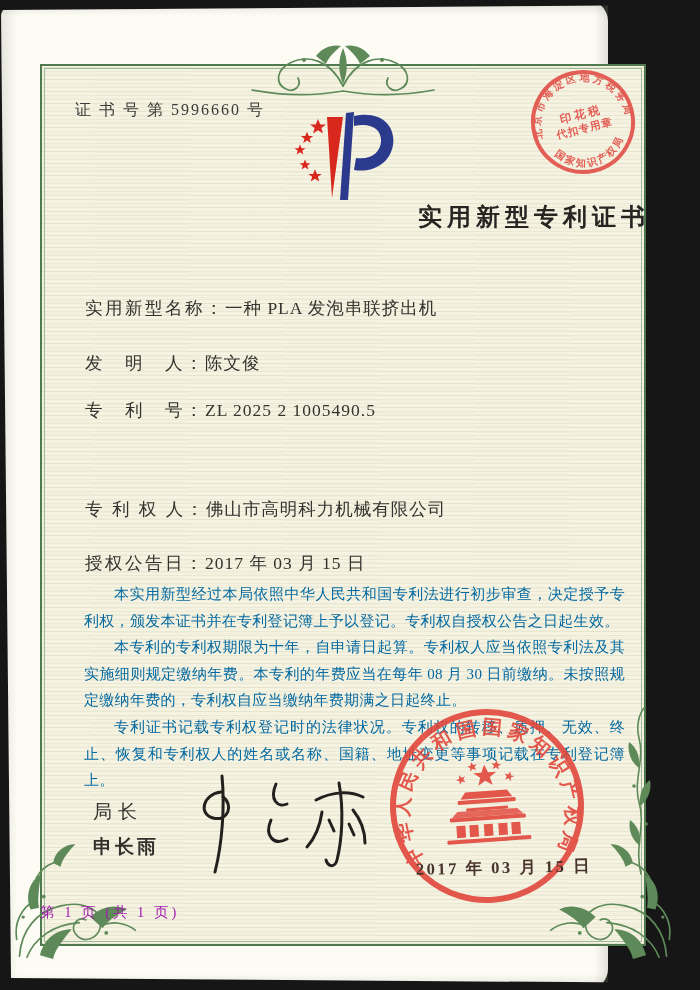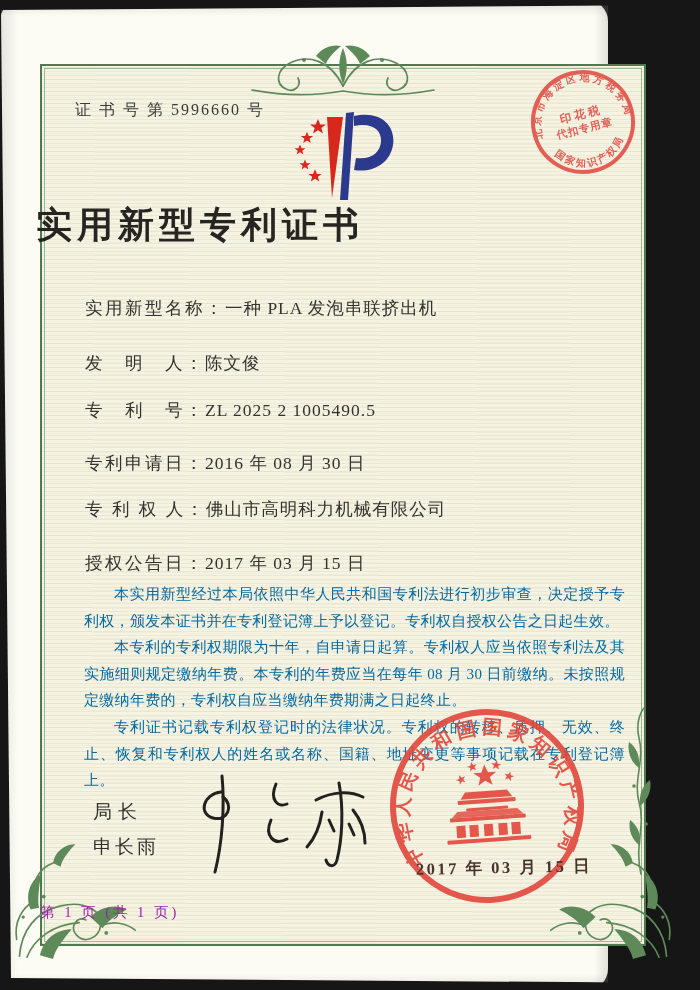--- a/index.html
+++ b/index.html
@@ -46,36 +46,36 @@
   }
   .frame-inner{
     position:absolute;inset:2px;border:1px solid #9cb79a;pointer-events:none;
   }
   .abs{position:absolute;}
   .cert-no{
     left:75px;top:100px;font-size:16px;letter-spacing:2px;color:#3a3a38;
   }
   .logo{left:288px;top:112px;width:110px;height:92px;}
   .title{
-    left:36px;top:201px;width:606px;text-align:left;
-    font-size:36px;font-weight:600;letter-spacing:5px;color:#262522;
+    left:44px;top:201px;width:606px;text-align:right;
+    font-size:24px;font-weight:600;letter-spacing:5px;color:#262522;
   }
   .field{left:85px;font-size:17.5px;color:#34322e;white-space:pre;}
   .field .lab{letter-spacing:2.5px;}
   .field .val{letter-spacing:1px;}
   .f0{top:296px}.f1{top:351px}.f2{top:398px}.f3{top:451px}.f4{top:497px}.f5{top:551px}
   .body-text{
     left:84px;top:581px;width:541px;
     font-size:15px;line-height:26.6px;letter-spacing:.3px;color:#0369a1;
     text-align:justify;
   }
   .body-text p{margin:0;text-indent:2em;}
   .signer{left:93px;font-size:19px;color:#33312d;}
   .signer-title{top:799px;letter-spacing:6px;}
-  .signer-name{top:834px;letter-spacing:3px;}
+  .signer-name{top:834px;letter-spacing:3px;font-weight:bold;}
   .signature{left:188px;top:770px;width:190px;height:108px;}
   .seal{left:382px;top:701px;width:210px;height:210px;opacity:.9;}
   .seal-date{
     left:416px;top:857px;font-size:16.5px;letter-spacing:2.5px;
     color:var(--date-ink);transform:rotate(-1.2deg);white-space:pre;font-weight:600;
   }
   .stamp{left:528px;top:67px;width:110px;height:110px;opacity:.88;}
   .footer{
     left:40px;top:903px;width:606px;text-align:left;
     font-size:14.5px;letter-spacing:3px;color:#a21caf;
@@ -160,21 +160,20 @@
       <polygon points="58,1 66,0 60,88 52,88"></polygon>
       <path d="M66,4 C93,-2 108,14 105,33 C102,52 84,61 66,58 L68,46 C84,48 92,40 93,30 C94,18 84,10 66,14 Z"></path>
     </g>
   </svg>
 
   <div class="abs title">实用新型专利证书</div>
 
   <div class="abs field f0"><span class="lab">实用新型名称：</span><span class="val">一种 PLA 发泡串联挤出机</span></div>
   <div class="abs field f1"><span class="lab">发　明　人：</span><span class="val">陈文俊</span></div>
   <div class="abs field f2"><span class="lab">专　利　号：</span><span class="val">ZL 2025 2 1005490.5</span></div>
-  <div class="abs field f3"><span class="lab">专利申请日：</span><span class="val">2016 年 08 月 30 日</span></div>
   <div class="abs field f4"><span class="lab">专 利 权 人：</span><span class="val">佛山市高明科力机械有限公司</span></div>
   <div class="abs field f5"><span class="lab">授权公告日：</span><span class="val">2017 年 03 月 15 日</span></div>
 
   <div class="abs body-text">
     <p>本实用新型经过本局依照中华人民共和国专利法进行初步审查，决定授予专利权，颁发本证书并在专利登记簿上予以登记。专利权自授权公告之日起生效。</p>
     <p>本专利的专利权期限为十年，自申请日起算。专利权人应当依照专利法及其实施细则规定缴纳年费。本专利的年费应当在每年 08 月 30 日前缴纳。未按照规定缴纳年费的，专利权自应当缴纳年费期满之日起终止。</p>
     <p>专利证书记载专利权登记时的法律状况。专利权的转移、质押、无效、终止、恢复和专利权人的姓名或名称、国籍、地址变更等事项记载在专利登记簿上。</p>
   </div>
 
   <div class="abs signer signer-title">局长</div>

